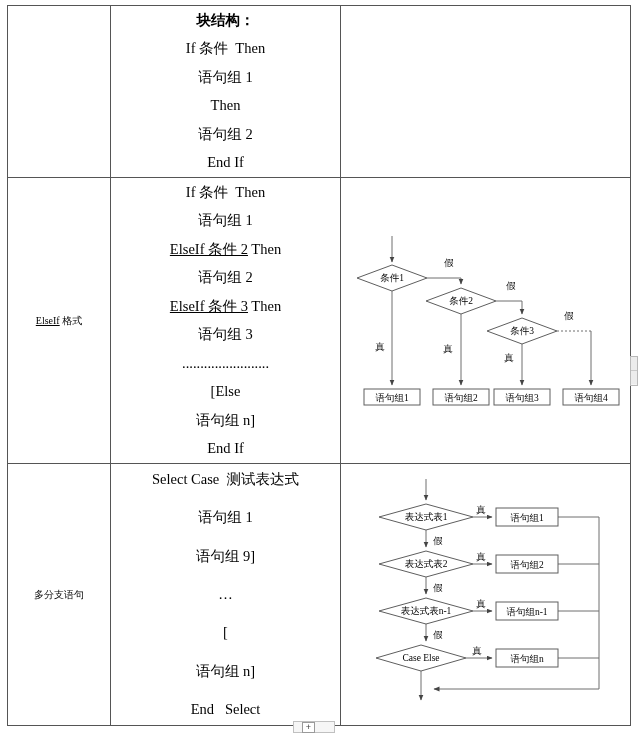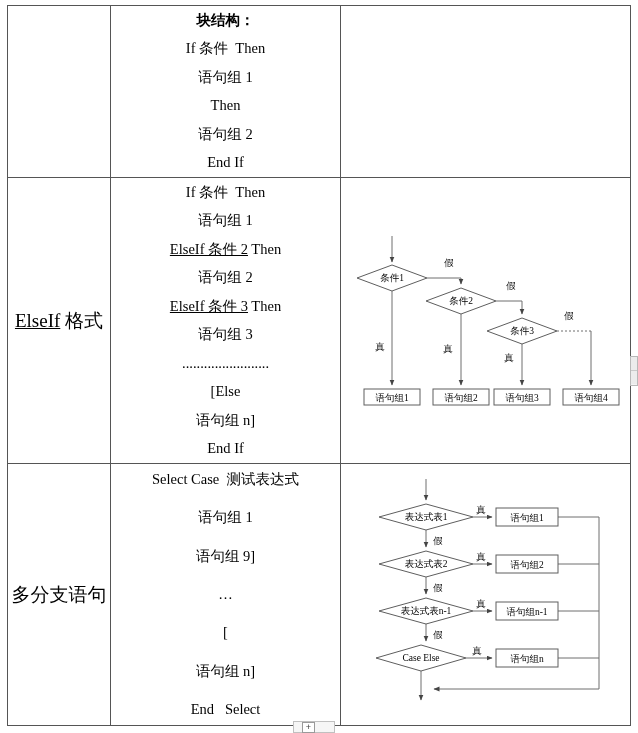--- a/index.html
+++ b/index.html
@@ -31,21 +31,21 @@
   .cell.last-row { border-bottom:none;gap:8px; }
   .code-cell { display:flex; flex-direction:column; }
   .line {
     flex:1; display:flex; align-items:center; justify-content:center;
     font-size:14.5px; white-space:pre;text-align:right;
   }
   .line.b { font-weight:bold; }
   .u { text-decoration:underline; }
   .label-cell {
     display:flex; align-items:center; justify-content:center;
-    font-size:19px; white-space:pre;
+    font-size:10px; white-space:pre;
   }
   .flow-cell svg { position:absolute; left:0; top:0; }
   svg text { font-family:"Liberation Serif", serif; }
   .scrollbar-frag {
     position:absolute; right:0px; top:356px; width:8px; height:30px;
     background:#f4f4f4; border:1px solid #b8b8b8; box-sizing:border-box;
   }
   .sb-btn { height:13px; border-bottom:1px solid #c9c9c9; background:#ececec; }
   .sb-btn:last-child { border-bottom:none; }
   .hstrip {

